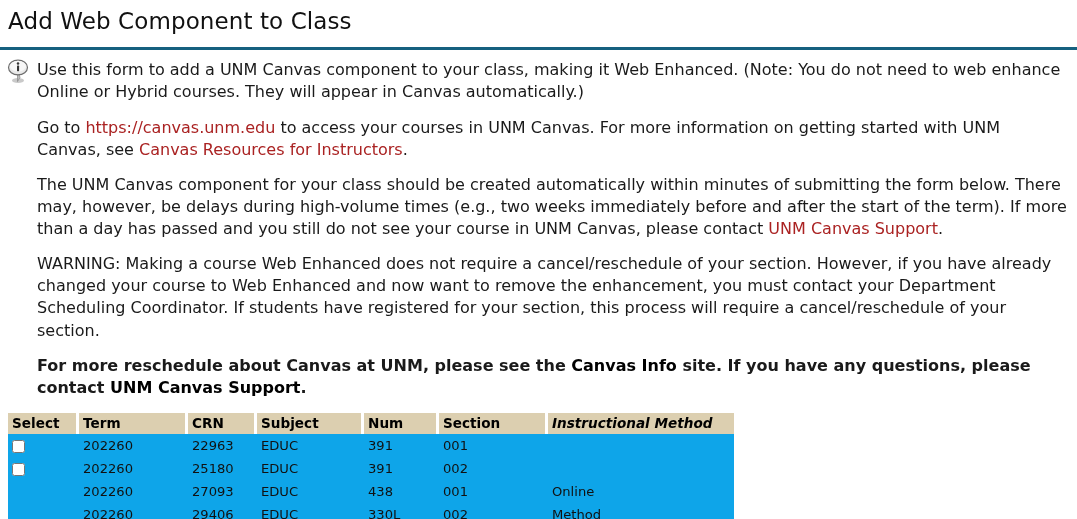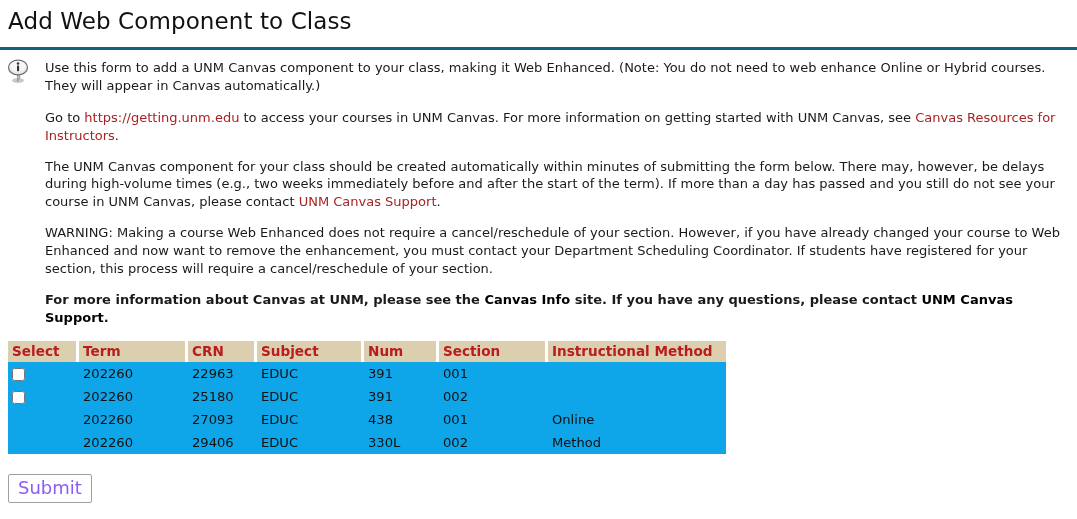--- a/index.html
+++ b/index.html
@@ -41,23 +41,23 @@
     padding: 9px 10px 0 37px;
   }
   .info-icon {
     position: absolute;
     left: 7px;
     top: 9px;
     width: 24px;
     height: 26px;
   }
   .para {
-    font-size: 13px;
+    font-size: 16px;
     line-height: 1.38;
-    margin: 0 0 13px 8px;
+    margin: 0 0 13px 0;
     color: #1a1a1a;
     max-width: 1032px;
   }
   .para.first {
     margin-bottom: 14px;
   }
   .para.bold-note {
     font-weight: bold;
     margin-bottom: 14px;
   }
@@ -74,31 +74,32 @@
     padding: 0 0 0 8px;
     margin-top: 2px;
   }
   table.sections {
     border-collapse: separate;
     border-spacing: 0;
     font-size: 13.1px;
   }
   table.sections thead th {
     background: #dccfb0;
-    color: #b91c1c;
+    color: #000000;
     font-weight: bold;
     text-align: left;
     font-size: 13.6px;
     padding: 2px 6px 3px 4px;
     border-right: 3px solid #ffffff;
     white-space: nowrap;
   }
   table.sections thead th:last-child {
     border-right: none;
-    padding-right: 8px;
+    padding-right: 16px;
+    font-style: italic;
   }
   table.sections tbody td {
     padding: 3px 6px 3px 4px;
     background: #0ea5e9;
     white-space: nowrap;
     color: #111111;
     height: 17px;
   }
   th.col-select { width: 58px; }
   th.col-term   { width: 96px; }
@@ -151,33 +152,33 @@
         <circle cx="11" cy="4.4" r="1.25" fill="#333333"></circle>
         <rect x="10" y="6.6" width="2.1" height="5.6" rx="0.6" fill="#333333"></rect>
       </svg>
     </span>
 
     <p class="para first">
       <span>Use this form to add a UNM Canvas component to your class, making it Web Enhanced. (Note: You do not need to web enhance Online or Hybrid courses. They will appear in Canvas automatically.)</span>
     </p>
 
     <p class="para">
-      <span>Go to </span><a class="lnk" href="#">https://getting.unm.edu</a><span> to access your courses in UNM Canvas. For more information on getting started with UNM Canvas, see </span><a class="lnk" href="#">Canvas Resources for Instructors</a><span>.</span>
+      <span>Go to </span><a class="lnk" href="#">https://canvas.unm.edu</a><span> to access your courses in UNM Canvas. For more information on getting started with UNM Canvas, see </span><a class="lnk" href="#">Canvas Resources for Instructors</a><span>.</span>
     </p>
 
     <p class="para">
       <span>The UNM Canvas component for your class should be created automatically within minutes of submitting the form below. There may, however, be delays during high-volume times (e.g., two weeks immediately before and after the start of the term). If more than a day has passed and you still do not see your course in UNM Canvas, please contact </span><a class="lnk" href="#">UNM Canvas Support</a><span>.</span>
     </p>
 
     <p class="para">
       <span>WARNING: Making a course Web Enhanced does not require a cancel/reschedule of your section. However, if you have already changed your course to Web Enhanced and now want to remove the enhancement, you must contact your Department Scheduling Coordinator. If students have registered for your section, this process will require a cancel/reschedule of your section.</span>
     </p>
 
     <p class="para bold-note">
-      <span>For more information about Canvas at UNM, please see the </span><a class="lnk-dark" href="#">Canvas Info</a><span> site. If you have any questions, please contact </span><a class="lnk-dark" href="#">UNM Canvas Support</a><span>.</span>
+      <span>For more reschedule about Canvas at UNM, please see the </span><a class="lnk-dark" href="#">Canvas Info</a><span> site. If you have any questions, please contact </span><a class="lnk-dark" href="#">UNM Canvas Support</a><span>.</span>
     </p>
 
   </div>
 
   <div class="table-wrap">
     <table class="sections">
       <thead>
         <tr>
           <th class="col-select">Select</th>
           <th class="col-term">Term</th>

